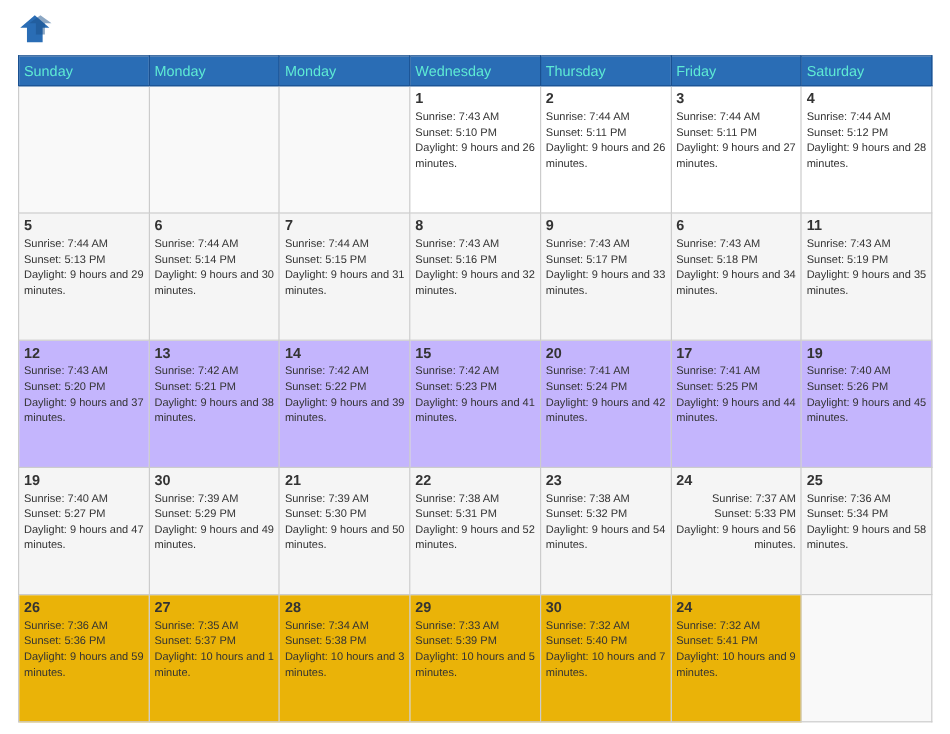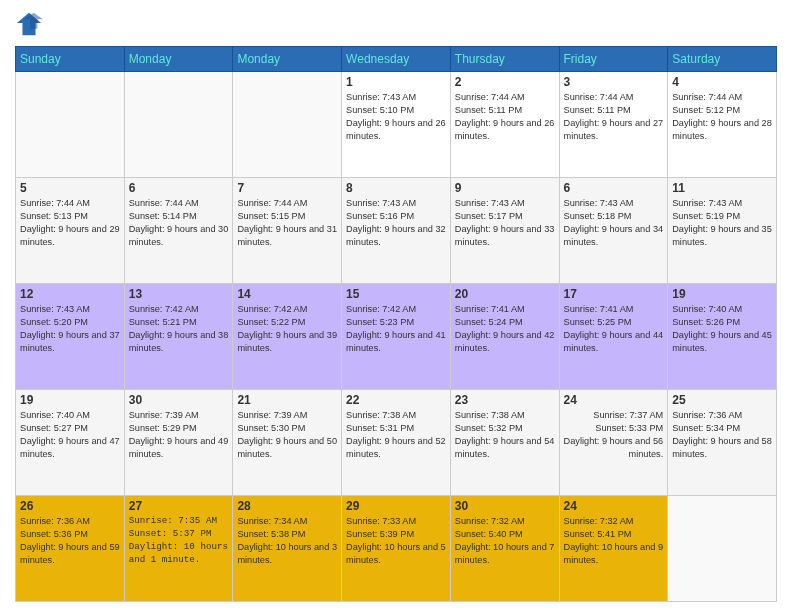--- a/index.html
+++ b/index.html
@@ -300,21 +300,21 @@
         </tr>
         <tr class="row-5">
           <td>
             <span class="day-number">26</span>
             <div class="day-info" style="white-space: pre-wrap;">Sunrise: 7:36 AM
 Sunset: 5:36 PM
 Daylight: 9 hours and 59 minutes.</div>
           </td>
           <td>
             <span class="day-number">27</span>
-            <div class="day-info" style="white-space: pre-wrap; font-family: Liberation Mono, monospace;">Sunrise: 7:35 AM
+            <div class="day-info" style="white-space: pre-wrap;">Sunrise: 7:35 AM
 Sunset: 5:37 PM
 Daylight: 10 hours and 1 minute.</div>
           </td>
           <td>
             <span class="day-number">28</span>
             <div class="day-info" style="white-space: pre-wrap;">Sunrise: 7:34 AM
 Sunset: 5:38 PM
 Daylight: 10 hours and 3 minutes.</div>
           </td>
           <td>

